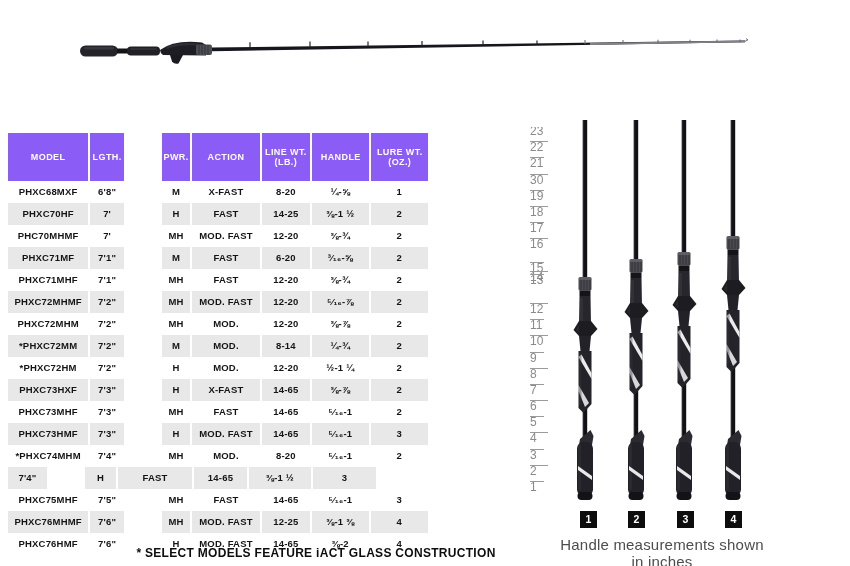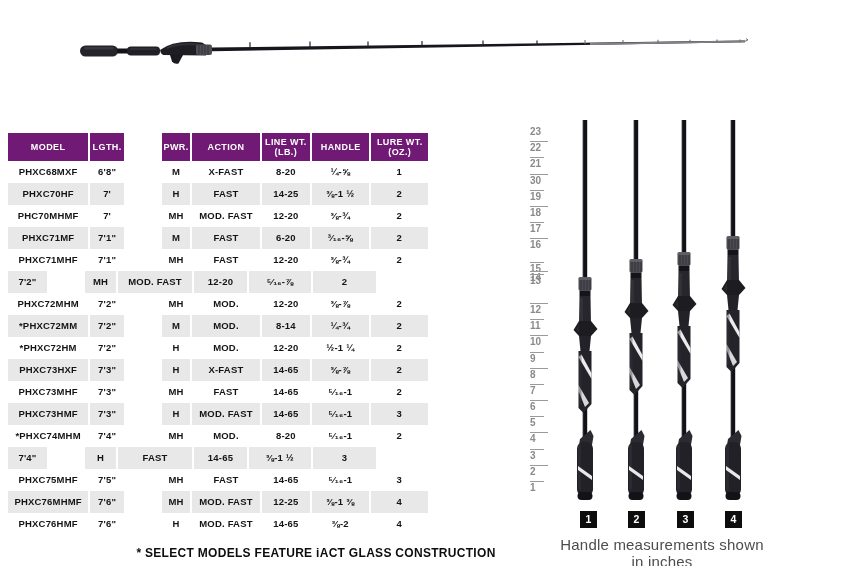--- a/index.html
+++ b/index.html
@@ -4,21 +4,21 @@
 <style>
   html,body{margin:0;padding:0;background:#ffffff;}
   .stage{
     position:relative;width:850px;height:566px;background:#ffffff;overflow:hidden;
     font-family:"Liberation Sans","DejaVu Sans",sans-serif;color:#1a1a1a;
   }
   
   .spec-table{position:absolute;left:8px;top:133px;width:420px;}
   .trow{display:flex;width:420px;}
   .thead .cell{
-    background:#701a75;color:#ffffff;height:28px;
+    background:#8b5cf6;color:#ffffff;height:48px;
     display:flex;flex-direction:column;justify-content:center;align-items:center;
     font-size:9px;font-weight:bold;letter-spacing:.4px;line-height:10px;text-align:center;
   }
   .tbody .cell{
     height:22px;line-height:22px;text-align:center;
     font-size:9.5px;font-weight:bold;letter-spacing:.2px;color:#141414;
     white-space:nowrap;overflow:hidden;
   }
   .cell{box-sizing:border-box;}
   .cell + .cell{border-left:2px solid #ffffff;}
@@ -27,22 +27,22 @@
   .c0{width:88px;} .c1{width:39px;} .c2{width:33px;margin-left:36px;} .c3{width:76px;}
   .c4{width:55px;} .c5{width:64px;} .c6{width:65px;}
   .footnote{
     position:absolute;left:96px;top:546px;width:440px;text-align:center;
     font-size:12px;font-weight:bold;letter-spacing:.3px;color:#0d0d0d;
   }
   
   .ruler{position:absolute;left:530px;top:127px;width:28px;height:366px;overflow:hidden;}
   .tick{position:absolute;left:0;border-top:1px solid #9a9a9a;}
   .tick .num{
-    display:block;font-size:10px;line-height:9px;color:#8a8a8a;
-    font-weight:bold;padding-top:1px;
+    display:block;font-size:12px;line-height:9px;color:#8a8a8a;
+    font-weight:normal;padding-top:1px;
   }
   .handles-svg{position:absolute;left:555px;top:120px;}
   .rod-svg{position:absolute;left:70px;top:26px;}
   .badge{
     position:absolute;top:511px;width:17px;height:17px;background:#0d0d0d;color:#ffffff;
     font-size:10.5px;font-weight:bold;text-align:center;line-height:17px;
   }
   .caption{
     position:absolute;left:553px;top:536px;width:218px;text-align:center;
     font-size:15px;color:#4d4d4d;letter-spacing:.2px;
@@ -161,20 +161,21 @@
         <div class="trow">
           <div class="cell c0">PHXC71MHF</div>
           <div class="cell c1">7'1"</div>
           <div class="cell c2">MH</div>
           <div class="cell c3">FAST</div>
           <div class="cell c4">12-20</div>
           <div class="cell c5">⅜-¾</div>
           <div class="cell c6">2</div>
         </div>
         <div class="trow">
+          <div class="cell c0">PHXC72MHMF</div>
           <div class="cell c1">7'2"</div>
           <div class="cell c2">MH</div>
           <div class="cell c3">MOD. FAST</div>
           <div class="cell c4">12-20</div>
           <div class="cell c5">⁵⁄₁₆-⅞</div>
           <div class="cell c6">2</div>
         </div>
         <div class="trow">
           <div class="cell c0">PHXC72MHM</div>
           <div class="cell c1">7'2"</div>

